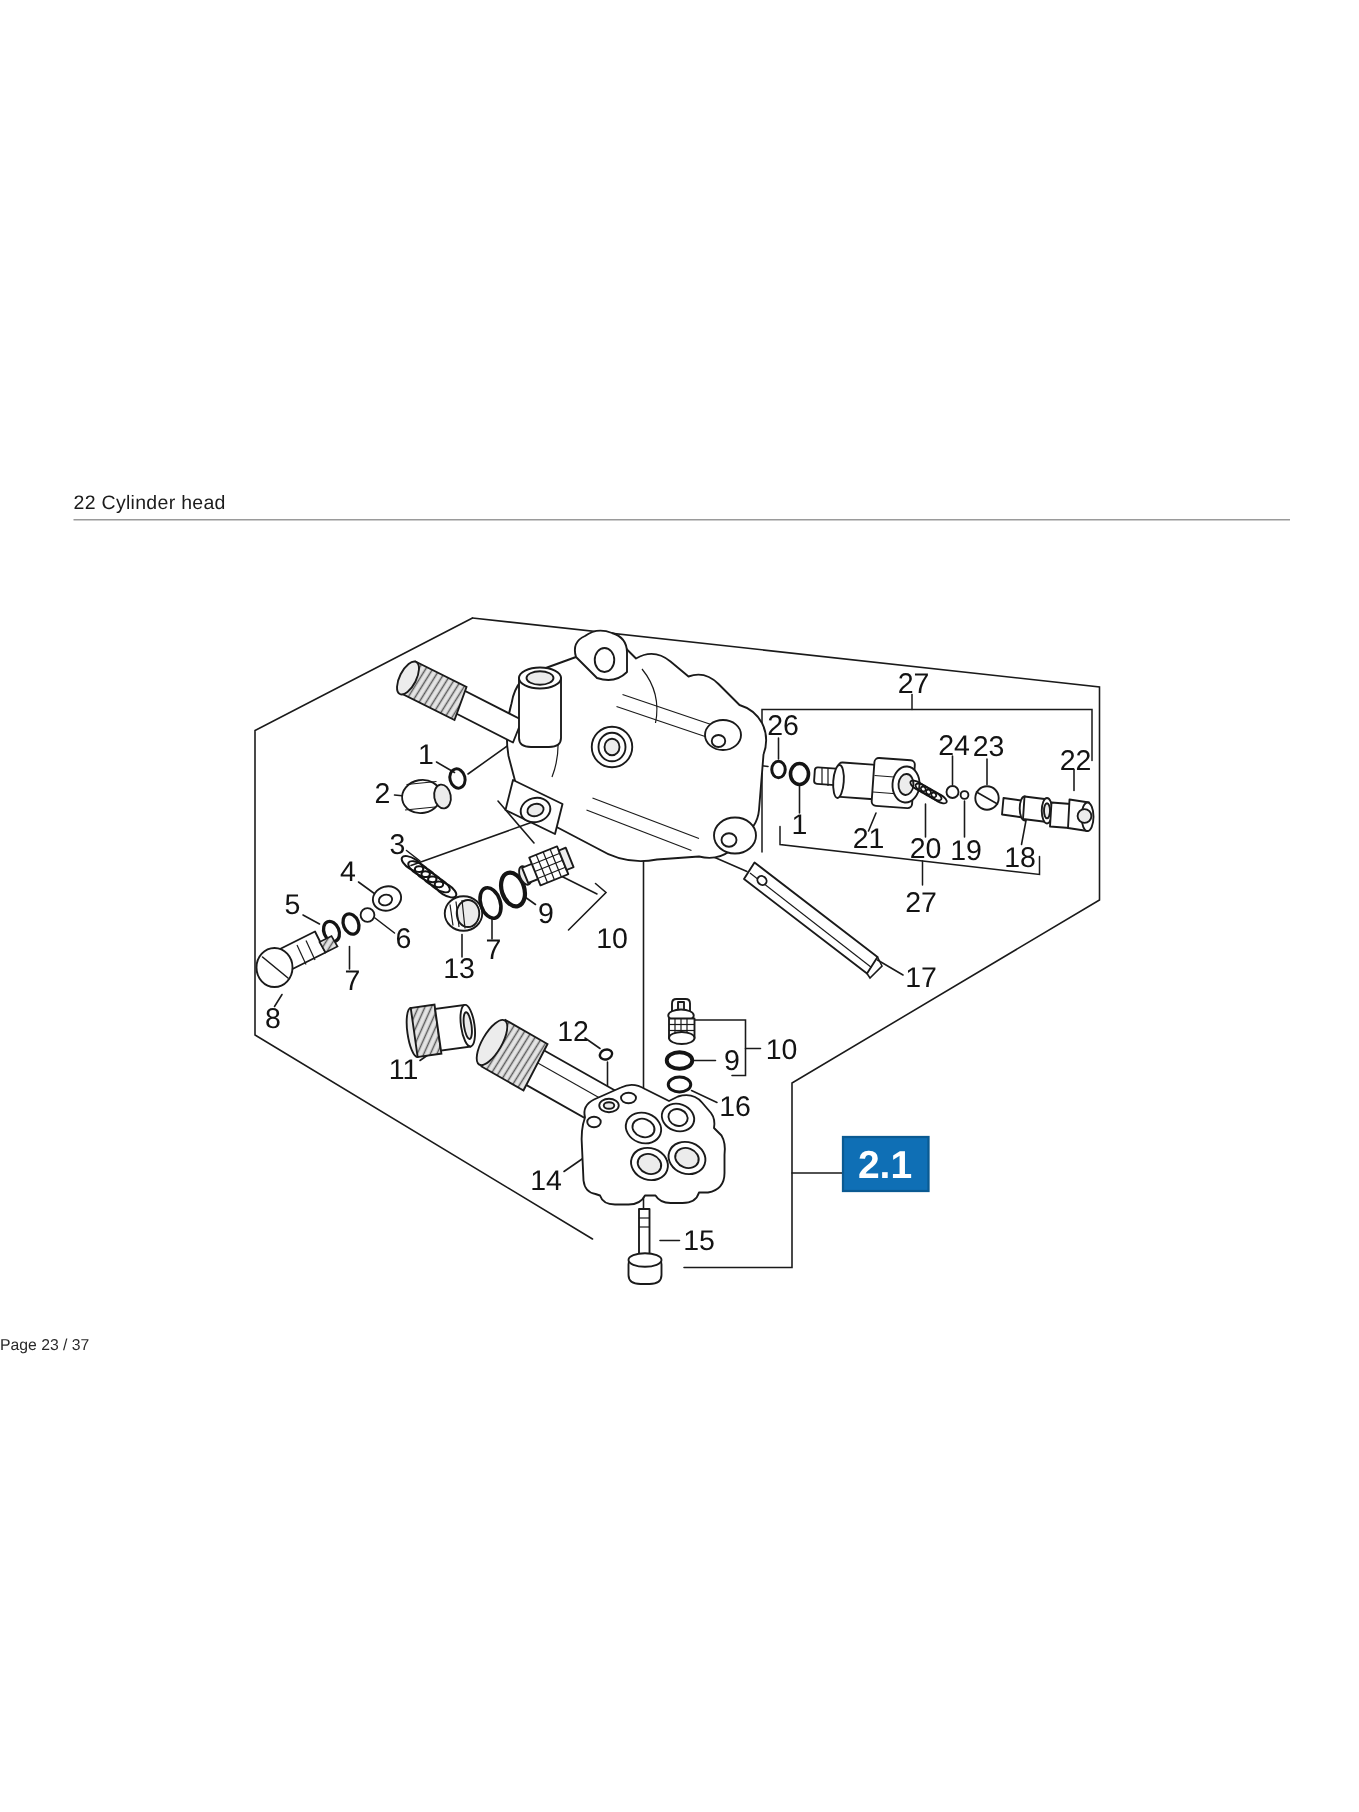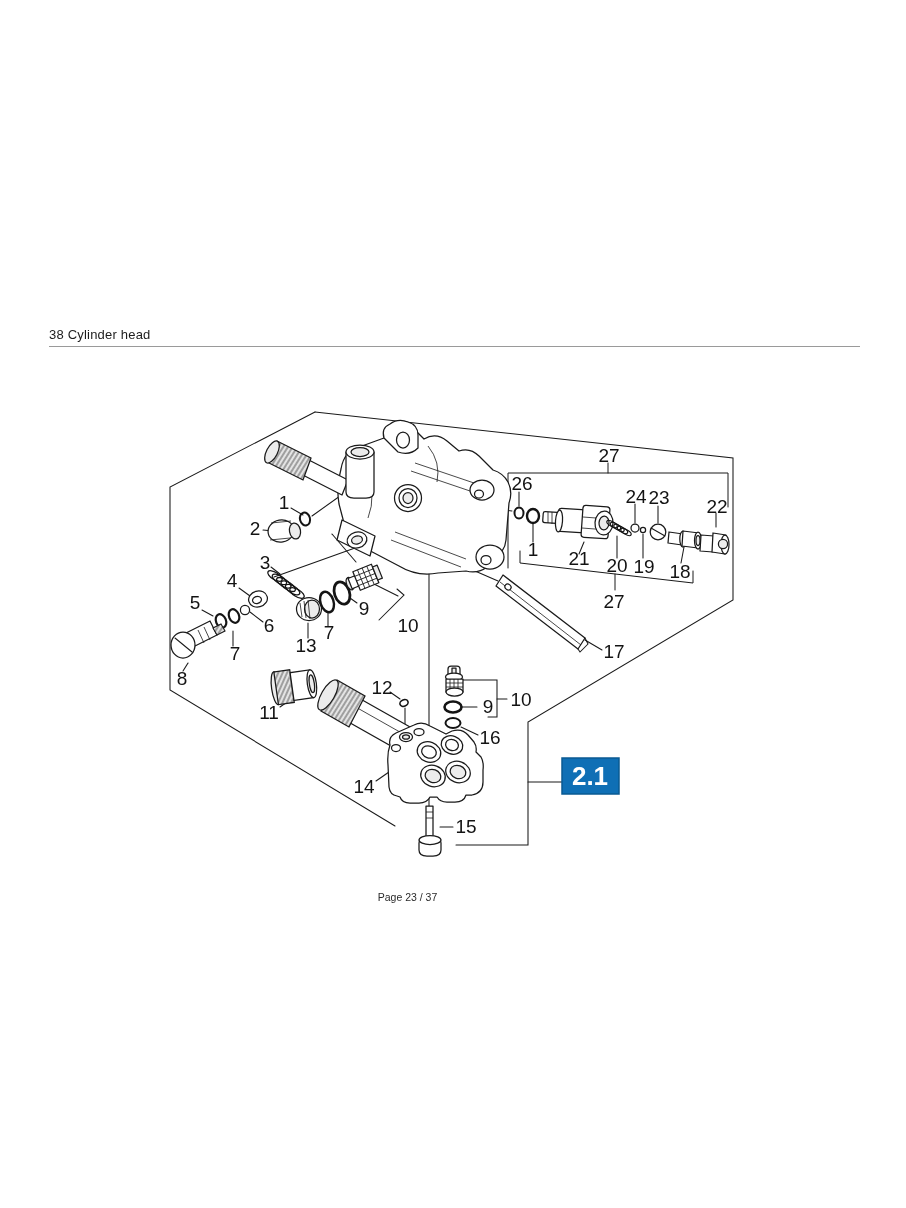--- a/index.html
+++ b/index.html
@@ -1,33 +1,33 @@
 <!DOCTYPE html>
 <html><head>
 <meta charset="utf-8">
 <style>
   html,body{margin:0;padding:0;background:#fff;}
   body{width:906px;height:1208px;position:relative;font-family:"Liberation Sans",sans-serif;overflow:hidden;}
   .page-header{position:absolute;left:49px;top:327px;font-size:13px;color:#1c1c1c;letter-spacing:.2px;}
   .header-rule{position:absolute;left:49px;top:346px;width:811px;height:1px;background:#9a9a9a;}
-  .page-footer{position:absolute;left:0;top:891px;width:815px;text-align:center;font-size:10.5px;color:#2a2a2a;}
+  .page-footer{position:absolute;left:0;top:891px;width:815px;text-align:left;font-size:10.5px;color:#2a2a2a;}
   svg{position:absolute;left:0;top:0;}
   .ln{stroke:#1a1a1a;stroke-width:1.05;fill:none;stroke-linecap:round;}
   .bx{stroke:#1a1a1a;stroke-width:1;fill:none;stroke-linecap:round;}
   .pt{stroke:#1a1a1a;stroke-width:1.25;fill:#fff;stroke-linejoin:round;}
   .pg{stroke:#1a1a1a;stroke-width:1.25;fill:#ececec;stroke-linejoin:round;}
   .dt{stroke:#1a1a1a;stroke-width:.8;fill:none;}
   .or{stroke:#141414;fill:none;}
   .lbl{font:19px "Liberation Sans",sans-serif;fill:#131313;text-anchor:middle;}
   .badge-text{font:bold 26px "Liberation Sans",sans-serif;fill:#ffffff;text-anchor:middle;}
 </style>
 </head>
 <body>
 
-<div class="page-header">38 Cylinder head</div>
+<div class="page-header">22 Cylinder head</div>
 <div class="header-rule"></div>
 
 <svg width="906" height="1208" viewBox="0 0 906 1208">
   <defs>
     <pattern id="kn" width="4" height="4" patternUnits="userSpaceOnUse" patternTransform="rotate(32)">
       <rect width="4" height="4" fill="#e4e4e4"></rect>
       <line x1="1" y1="0" x2="1" y2="4" stroke="#5a5a5a" stroke-width="1"></line>
     </pattern>
   </defs>
 

